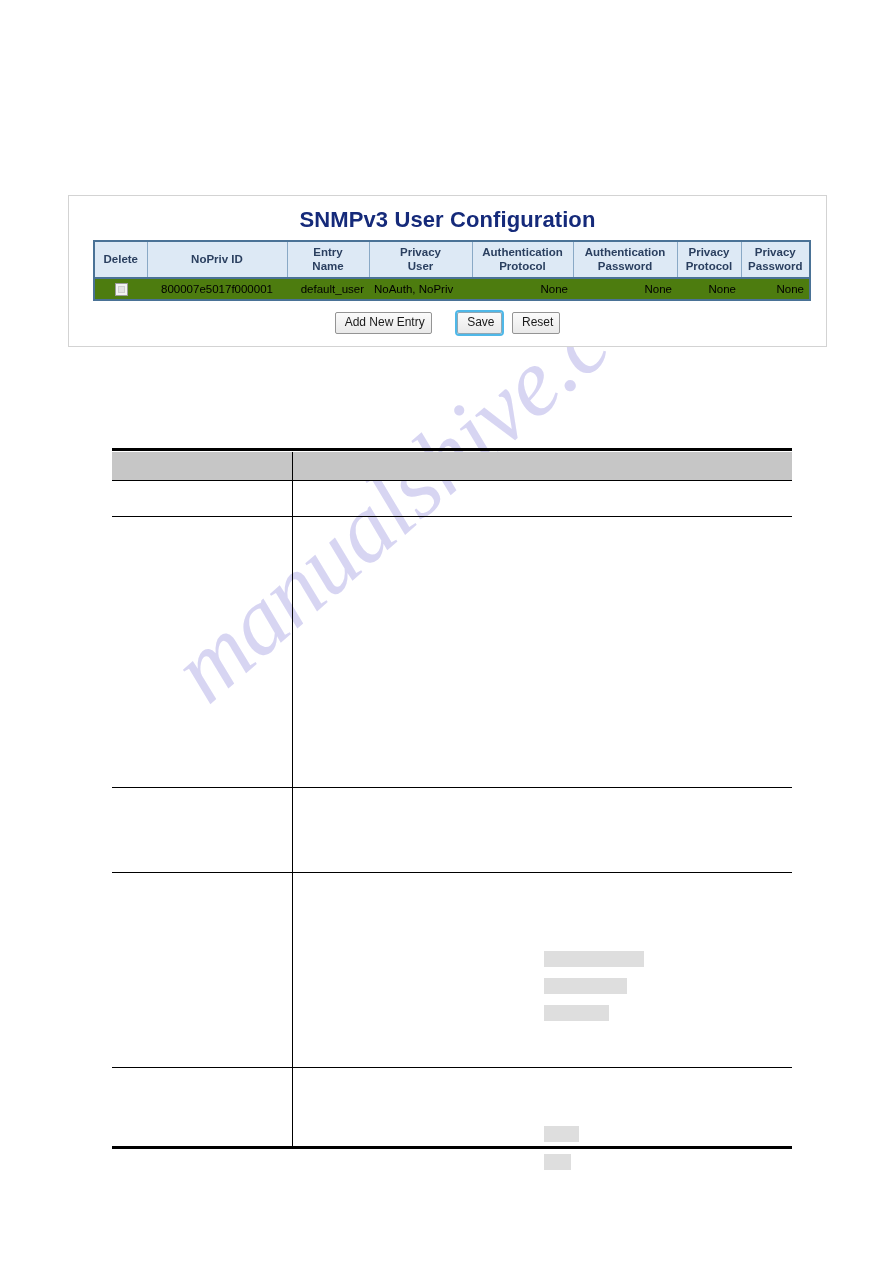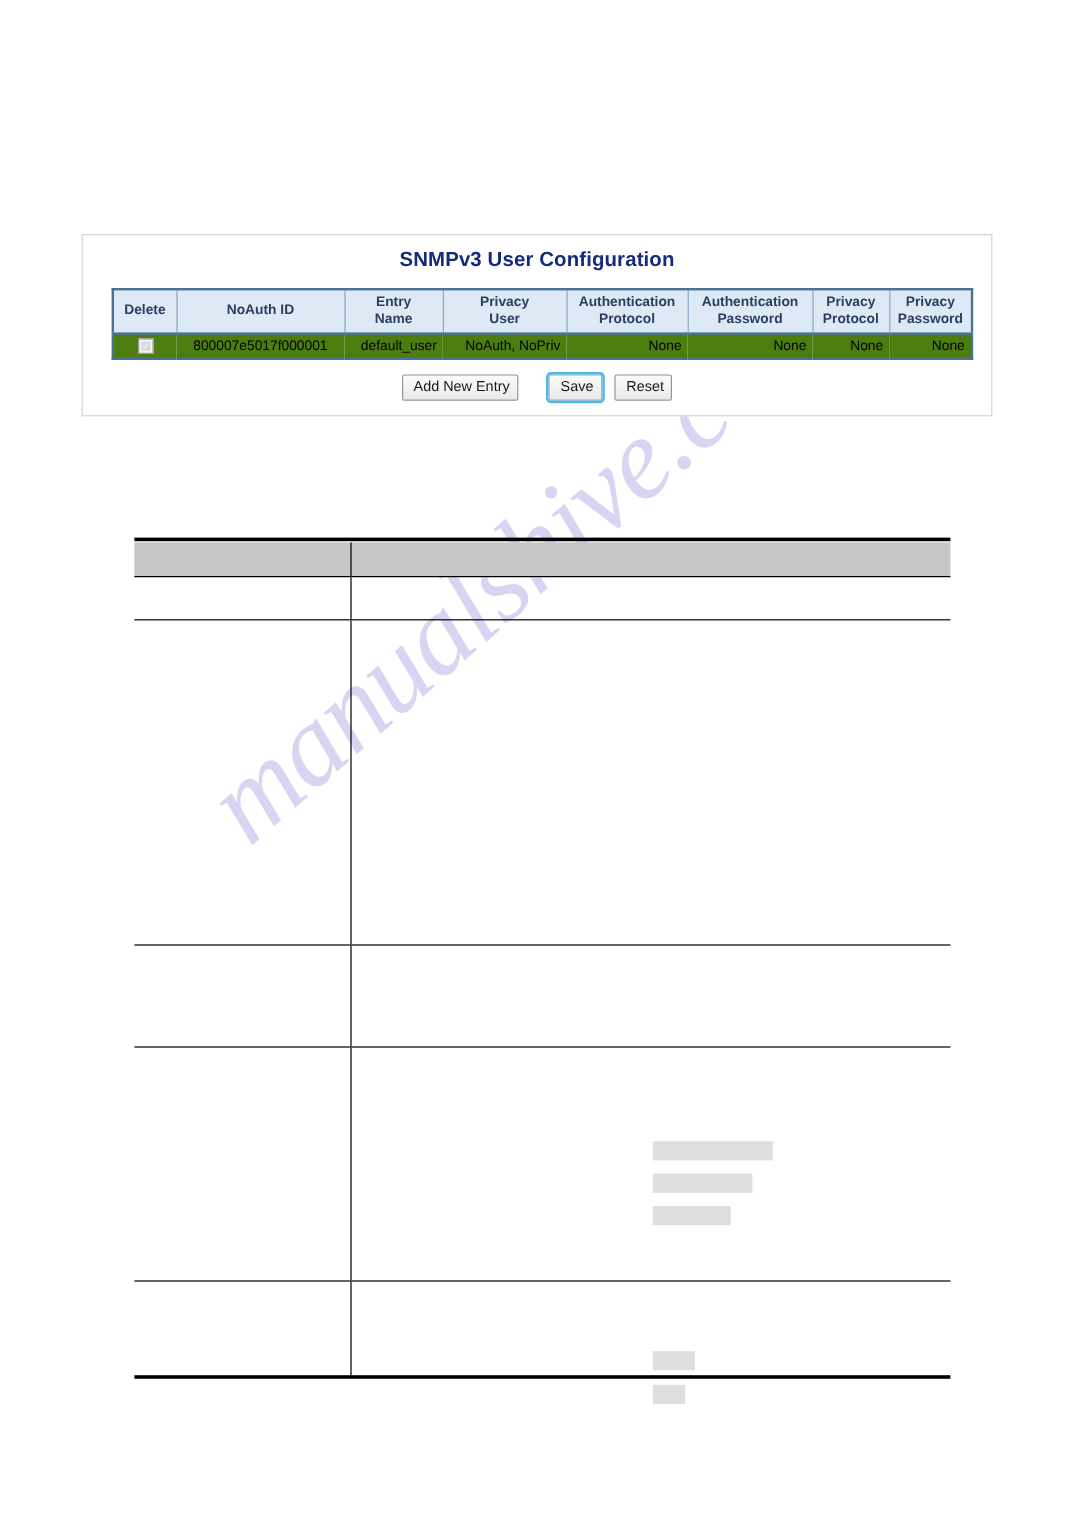--- a/index.html
+++ b/index.html
@@ -48,21 +48,21 @@
     width: 759px;
     height: 152px;
     background: #ffffff;
     border: 1px solid #d3d3d3;
     box-sizing: border-box;
     z-index: 10;
   }
   #snmp-title {
     text-align: center;
     color: #152a7a;
-    font-size: 17px;
+    font-size: 22px;
     font-weight: bold;
     margin-top: 11px;
     letter-spacing: .1px;
   }
 
   
   #user-table-wrap {
     position: absolute;
     left: 24px;
     top: 44px;
@@ -94,21 +94,21 @@
     font-size: 11.5px;
     color: #000000;
     padding: 3px 5px;
     height: 19px;
     box-sizing: border-box;
     vertical-align: middle;
   }
   td.c-delete  { text-align: center; }
   td.c-engine  { text-align: center; }
   td.c-user    { text-align: right; }
-  td.c-level   { text-align: right; }
+  td.c-level   { text-align: left; }
   td.c-right   { text-align: right; padding-right: 8px; }
 
   .row-chk {
     width: 13px;
     height: 13px;
     border: 1px solid #9b9b9b;
     background: #f2f2f2;
     display: inline-block;
     box-sizing: border-box;
     position: relative;
@@ -242,21 +242,21 @@
         <col style="width:104px">
         <col style="width:64px">
         <col style="width:69px">
       </colgroup>
       <thead>
         <tr>
           <th>
             <span>Delete</span>
           </th>
           <th>
-            <span>NoAuth ID</span>
+            <span>NoPriv ID</span>
           </th>
           <th>
             <span>Entry</span><br>
             <span>Name</span>
           </th>
           <th>
             <span>Privacy</span><br>
             <span>User</span>
           </th>
           <th>

